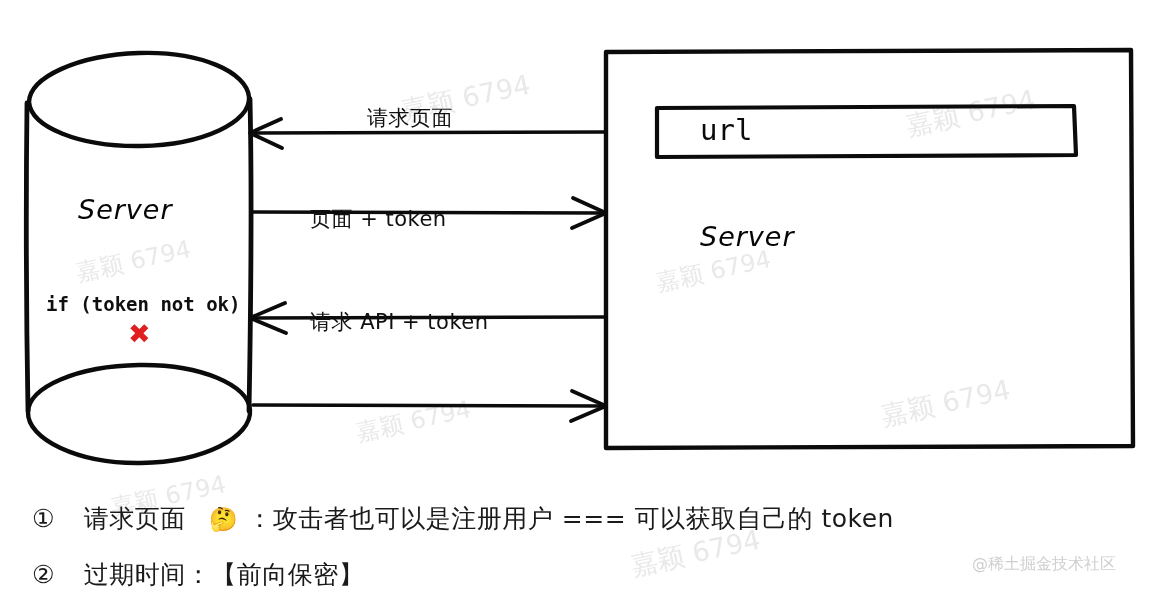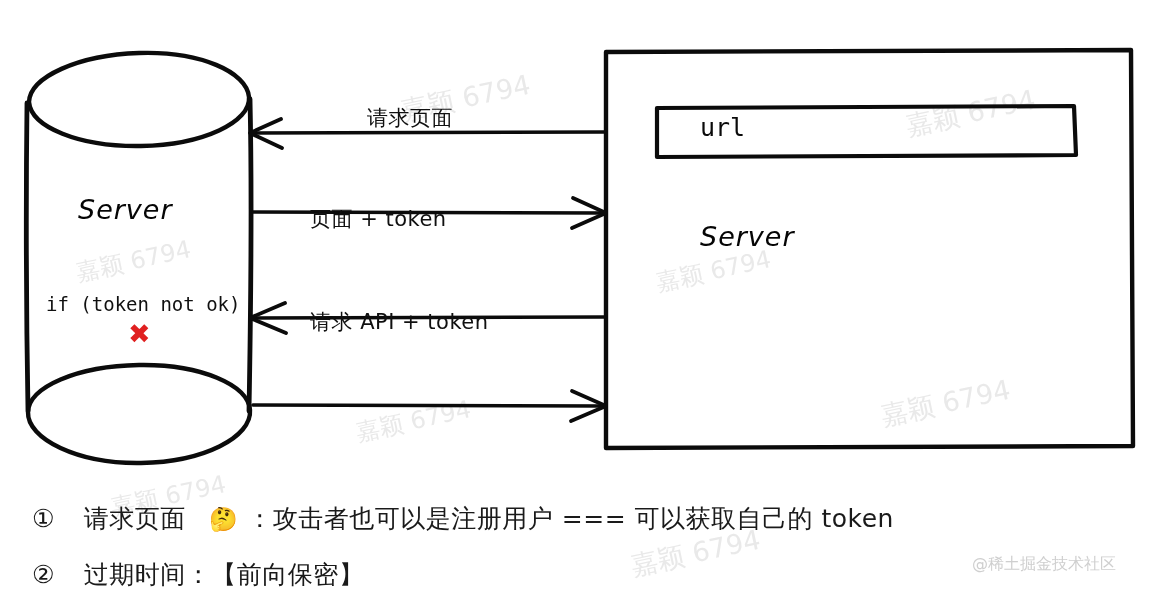--- a/index.html
+++ b/index.html
@@ -42,29 +42,30 @@
     font-weight: 500;
     font-style: italic;
     letter-spacing: 1px;
     color: #050505;
   }
   .cyl-code {
     font-family: "DejaVu Sans Mono", "Liberation Mono", monospace;
     font-size: 19px;
     color: #101010;
     letter-spacing: 0px;
+    font-weight: bold;
   }
   .red-x {
     font-family: "DejaVu Sans", sans-serif;
     font-size: 27px;
     font-weight: bold;
   }
   .url-text {
     font-family: "DejaVu Sans Mono", "Liberation Mono", monospace;
-    font-size: 25px;
+    font-size: 29px;
     color: #0a0a0a;
   }
   .note-line {
     font-family: "DejaVu Sans", "Liberation Sans", sans-serif;
     font-size: 25px;
     color: #1a1a1a;
     letter-spacing: 0.5px;
   }
   .watermark {
     position: absolute;

